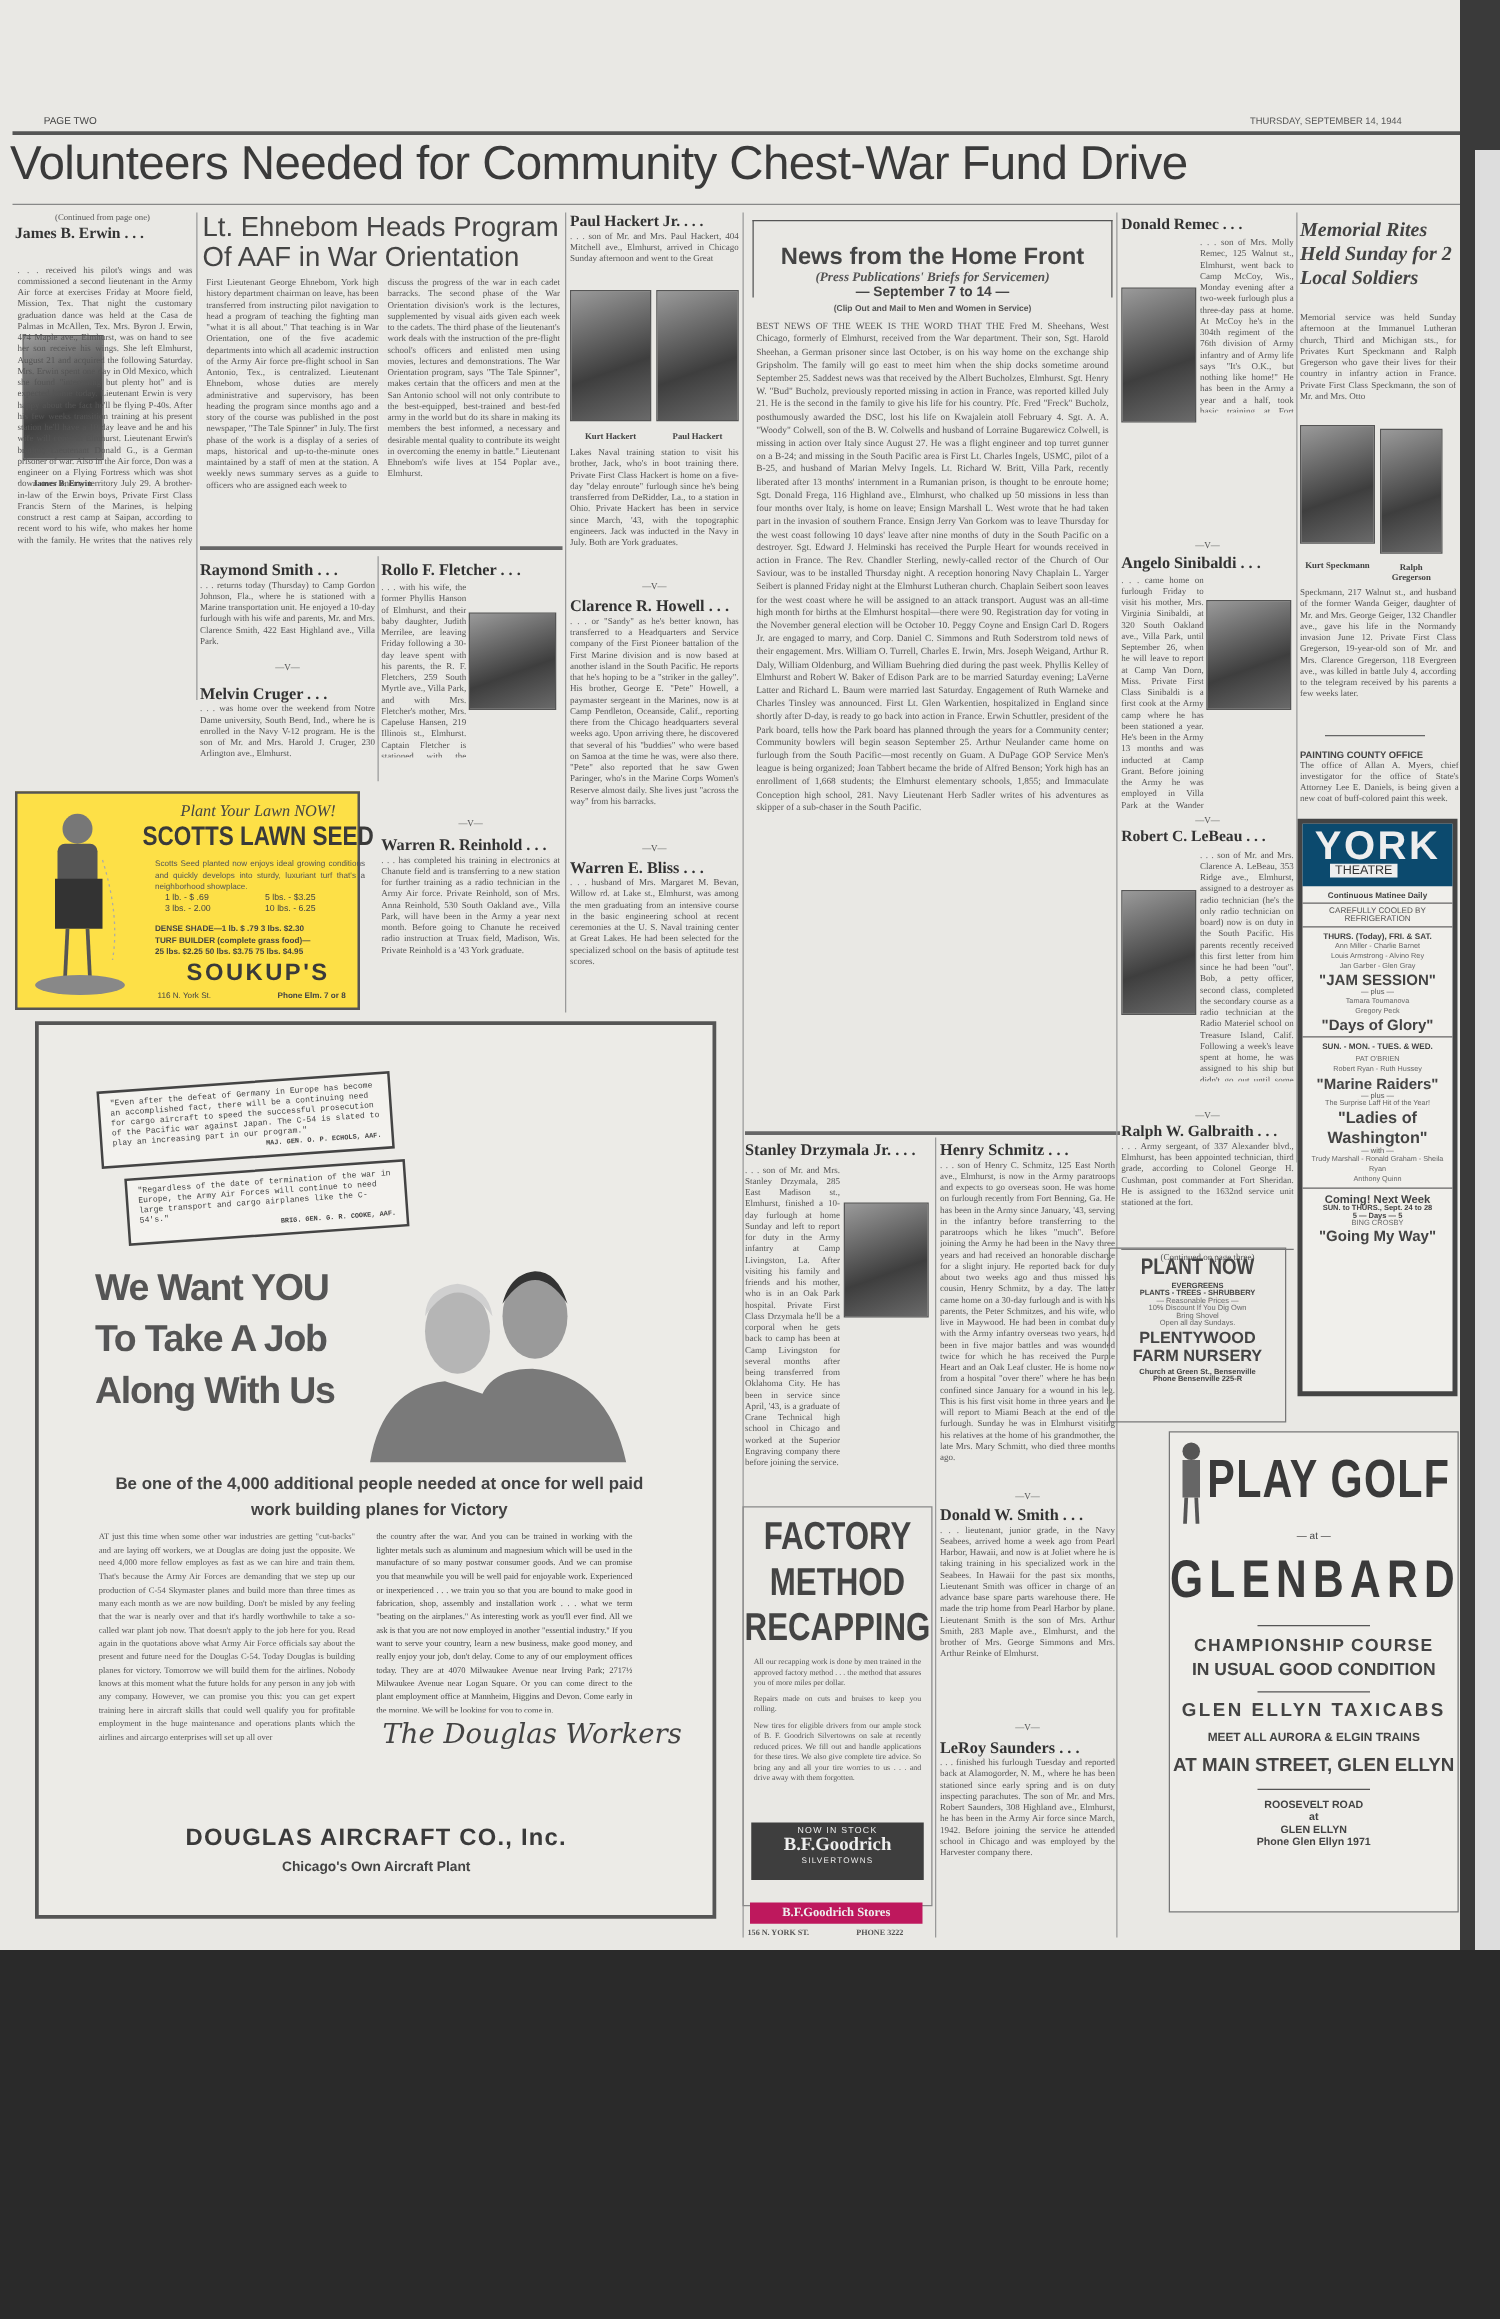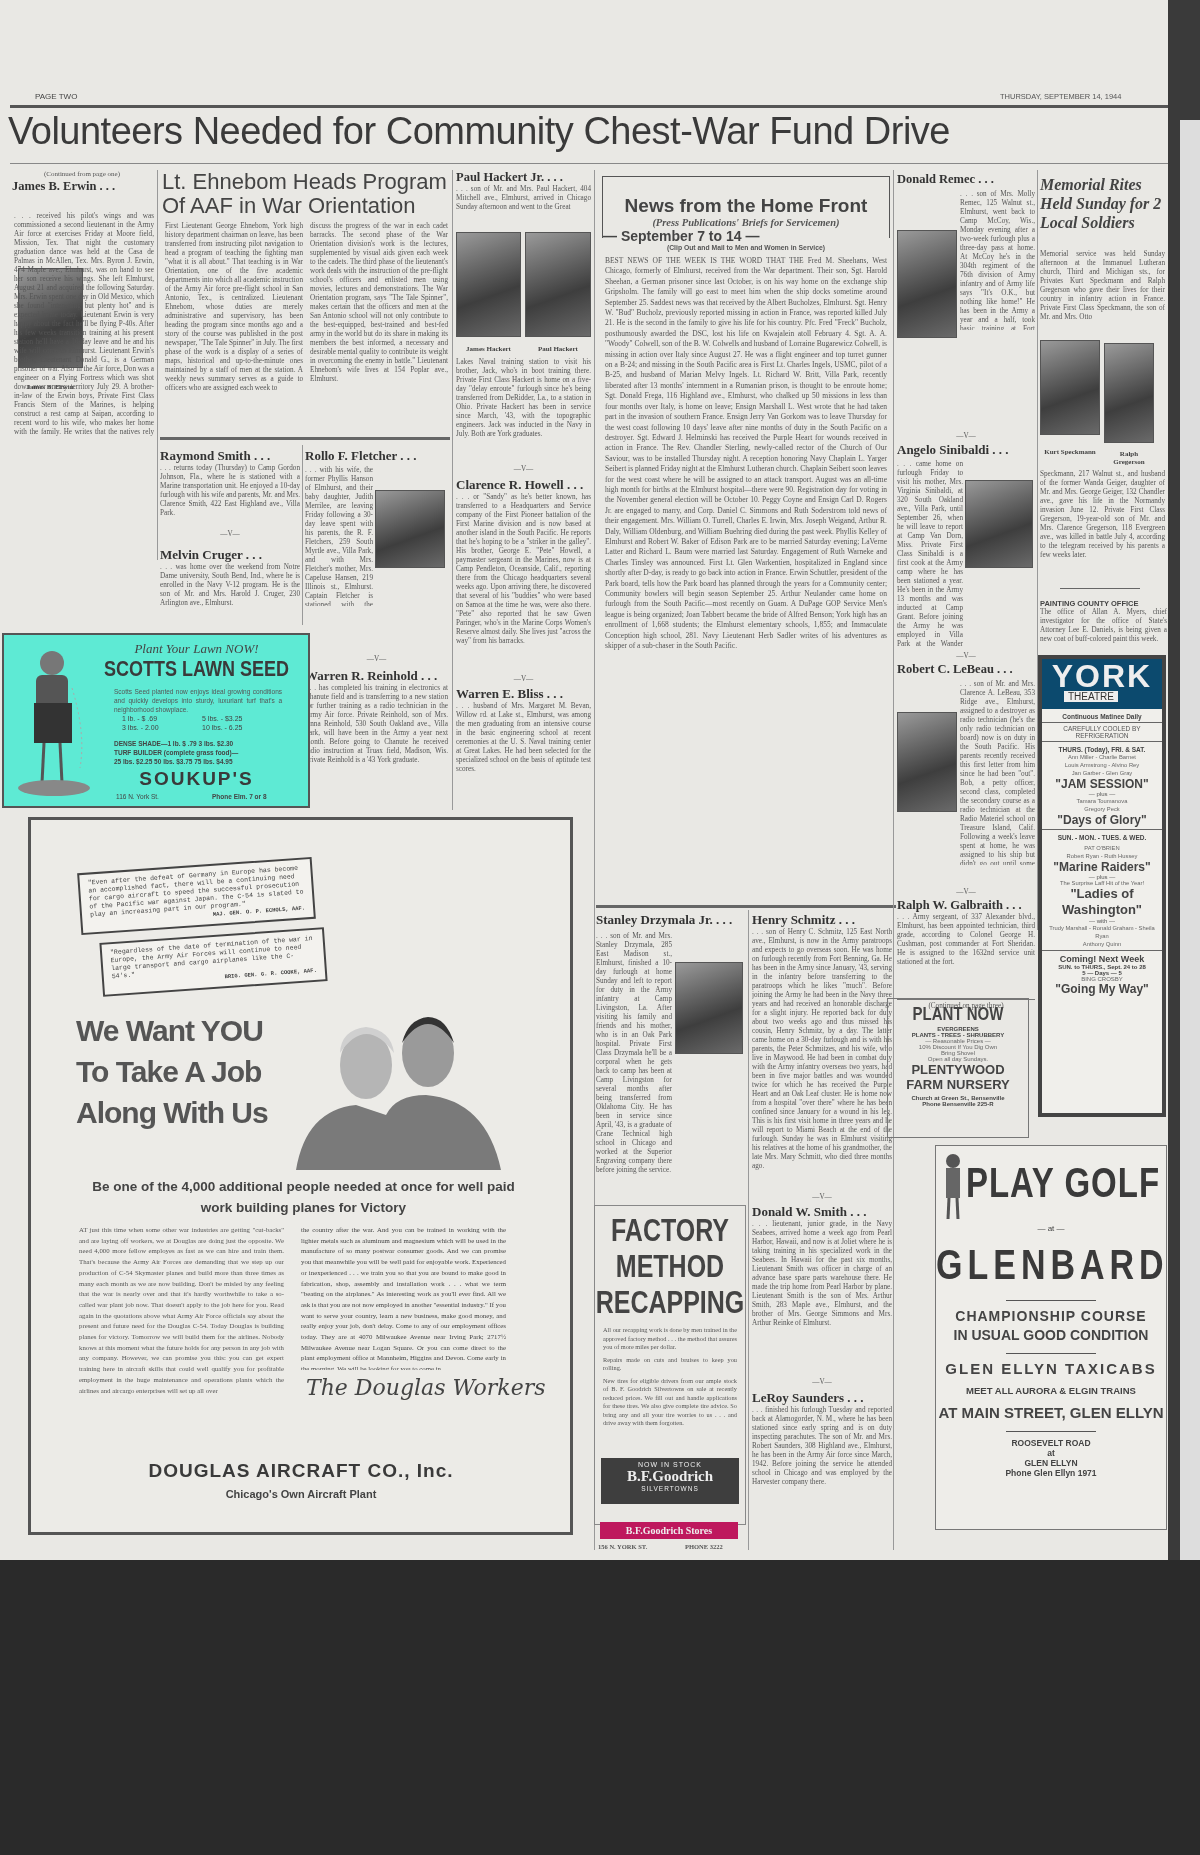--- a/index.html
+++ b/index.html
@@ -58,21 +58,21 @@
     <div class="hd" style="font-size:13px">Rollo F. Fletcher . . .</div>
   </div>
   <div class="photo" style="left:375px;top:490px;width:70px;height:78px"></div>
   <div class="abs small" style="left:305px;top:466px;width:68px;height:140px;overflow:hidden">. . . with his wife, the former Phyllis Hanson of Elmhurst, and their baby daughter, Judith Merrilee, are leaving Friday following a 30-day leave spent with his parents, the R. F. Fletchers, 259 South Myrtle ave., Villa Park, and with Mrs. Fletcher's mother, Mrs. Capeluse Hansen, 219 Illinois st., Elmhurst. Captain Fletcher is stationed with the Army engineers at Geiger field, Spokane, Wash.</div>
   <div class="abs small center" style="left:305px;top:655px;width:143px">—V—</div>
   <div class="abs" style="left:305px;top:668px;width:143px">
     <div class="hd" style="font-size:13px">Warren R. Reinhold . . .</div>
     <div class="small" style="height:110px;overflow:hidden">. . . has completed his training in electronics at Chanute field and is transferring to a new station for further training as a radio technician in the Army Air force. Private Reinhold, son of Mrs. Anna Reinhold, 530 South Oakland ave., Villa Park, will have been in the Army a year next month. Before going to Chanute he received radio instruction at Truax field, Madison, Wis. Private Reinhold is a '43 York graduate.</div>
   </div>
 
-  <div class="box" style="left:2px;top:633px;width:308px;height:175px;background:#5eead4">
+  <div class="box" style="left:12px;top:633px;width:276px;height:175px;background:#fde047">
     <div class="abs" style="left:10px;top:8px;width:80px;height:155px">
       <svg width="80" height="155" viewBox="0 0 80 155">
           <circle cx="38" cy="20" r="12" fill="#777"></circle>
           <rect x="22" y="32" width="32" height="55" rx="6" fill="#555"></rect>
           <rect x="20" y="60" width="38" height="40" fill="#333"></rect>
           <line x1="30" y1="100" x2="28" y2="140" stroke="#555" stroke-width="3"></line>
           <line x1="46" y1="100" x2="48" y2="140" stroke="#555" stroke-width="3"></line>
           <ellipse cx="40" cy="145" rx="36" ry="8" fill="#888"></ellipse>
           <path d="M58 45 Q72 90 66 125" stroke="#aaa" stroke-dasharray="2 3" fill="none"></path>
         </svg>
@@ -127,39 +127,39 @@
     <div class="abs sans" style="left:30px;top:668px;width:480px;text-align:center;font-size:11px;font-weight:bold;color:#444">Chicago's Own Aircraft Plant</div>
   </div>
 
   <div class="vrule" style="left:452px;top:170px;height:640px"></div>
   <div class="abs" style="left:456px;top:170px;width:135px">
     <div class="hd" style="font-size:12.5px">Paul Hackert Jr. . . .</div>
     <div class="small" style="height:37px;overflow:hidden">. . . son of Mr. and Mrs. Paul Hackert, 404 Mitchell ave., Elmhurst, arrived in Chicago Sunday afternoon and went to the Great</div>
   </div>
   <div class="photo" style="left:456px;top:232px;width:65px;height:105px"></div>
   <div class="photo" style="left:525px;top:232px;width:66px;height:105px"></div>
-  <div class="abs cap" style="left:456px;top:345px;width:65px">James Hackert</div>
+  <div class="abs cap" style="left:456px;top:345px;width:65px">Kurt Hackert</div>
   <div class="abs cap" style="left:525px;top:345px;width:66px">Paul Hackert</div>
   <div class="abs small" style="left:456px;top:358px;width:135px;height:102px;overflow:hidden">Lakes Naval training station to visit his brother, Jack, who's in boot training there. Private First Class Hackert is home on a five-day "delay enroute" furlough since he's being transferred from DeRidder, La., to a station in Ohio. Private Hackert has been in service since March, '43, with the topographic engineers. Jack was inducted in the Navy in July. Both are York graduates.</div>
   <div class="abs small center" style="left:456px;top:465px;width:135px">—V—</div>
   <div class="abs" style="left:456px;top:477px;width:135px">
     <div class="hd" style="font-size:13px">Clarence R. Howell . . .</div>
     <div class="small" style="height:175px;overflow:hidden">. . . or "Sandy" as he's better known, has transferred to a Headquarters and Service company of the First Pioneer battalion of the First Marine division and is now based at another island in the South Pacific. He reports that he's hoping to be a "striker in the galley". His brother, George E. "Pete" Howell, a paymaster sergeant in the Marines, now is at Camp Pendleton, Oceanside, Calif., reporting there from the Chicago headquarters several weeks ago. Upon arriving there, he discovered that several of his "buddies" who were based on Samoa at the time he was, were also there. "Pete" also reported that he saw Gwen Paringer, who's in the Marine Corps Women's Reserve almost daily. She lives just "across the way" from his barracks.</div>
   </div>
   <div class="abs small center" style="left:456px;top:675px;width:135px">—V—</div>
   <div class="abs" style="left:456px;top:686px;width:135px">
     <div class="hd" style="font-size:13px">Warren E. Bliss . . .</div>
     <div class="small" style="height:95px;overflow:hidden">. . . husband of Mrs. Margaret M. Bevan, Willow rd. at Lake st., Elmhurst, was among the men graduating from an intensive course in the basic engineering school at recent ceremonies at the U. S. Naval training center at Great Lakes. He had been selected for the specialized school on the basis of aptitude test scores.</div>
   </div>
 
   <div class="vrule" style="left:594px;top:170px;height:1380px"></div>
   <div class="box" style="left:602px;top:176px;width:288px;height:62px;border-width:1px;border-bottom:none">
     <div class="sans" style="text-align:center;font-size:19px;font-weight:bold;color:#444;margin-top:18px">News from the Home Front</div>
     <div style="text-align:center;font-size:10.5px;font-style:italic;font-weight:bold;color:#555">(Press Publications' Briefs for Servicemen)</div>
-    <div class="sans" style="font-size:14px;font-weight:bold;color:#444">— September 7 to 14 —</div>
+    <div class="sans" style="text-align:center;font-size:11px;font-weight:bold;color:#444">— September 7 to 14 —</div>
   </div>
   <div class="abs sans" style="left:602px;top:244px;width:288px;text-align:center;font-size:6.8px;font-weight:bold;color:#555">(Clip Out and Mail to Men and Women in Service)</div>
   <div class="abs small" style="left:605px;top:256px;width:282px;height:595px;overflow:hidden;font-size:7.5px;line-height:10.4px">BEST NEWS OF THE WEEK IS THE WORD THAT THE Fred M. Sheehans, West Chicago, formerly of Elmhurst, received from the War department. Their son, Sgt. Harold Sheehan, a German prisoner since last October, is on his way home on the exchange ship Gripsholm. The family will go east to meet him when the ship docks sometime around September 25. Saddest news was that received by the Albert Bucholzes, Elmhurst. Sgt. Henry W. "Bud" Bucholz, previously reported missing in action in France, was reported killed July 21. He is the second in the family to give his life for his country. Pfc. Fred "Freck" Bucholz, posthumously awarded the DSC, lost his life on Kwajalein atoll February 4. Sgt. A. A. "Woody" Colwell, son of the B. W. Colwells and husband of Lorraine Bugarewicz Colwell, is missing in action over Italy since August 27. He was a flight engineer and top turret gunner on a B-24; and missing in the South Pacific area is First Lt. Charles Ingels, USMC, pilot of a B-25, and husband of Marian Melvy Ingels. Lt. Richard W. Britt, Villa Park, recently liberated after 13 months' internment in a Rumanian prison, is thought to be enroute home; Sgt. Donald Frega, 116 Highland ave., Elmhurst, who chalked up 50 missions in less than four months over Italy, is home on leave; Ensign Marshall L. West wrote that he had taken part in the invasion of southern France. Ensign Jerry Van Gorkom was to leave Thursday for the west coast following 10 days' leave after nine months of duty in the South Pacific on a destroyer. Sgt. Edward J. Helminski has received the Purple Heart for wounds received in action in France. The Rev. Chandler Sterling, newly-called rector of the Church of Our Saviour, was to be installed Thursday night. A reception honoring Navy Chaplain L. Yarger Seibert is planned Friday night at the Elmhurst Lutheran church. Chaplain Seibert soon leaves for the west coast where he will be assigned to an attack transport. August was an all-time high month for births at the Elmhurst hospital—there were 90. Registration day for voting in the November general election will be October 10. Peggy Coyne and Ensign Carl D. Rogers Jr. are engaged to marry, and Corp. Daniel C. Simmons and Ruth Soderstrom told news of their engagement. Mrs. William O. Turrell, Charles E. Irwin, Mrs. Joseph Weigand, Arthur R. Daly, William Oldenburg, and William Buehring died during the past week. Phyllis Kelley of Elmhurst and Robert W. Baker of Edison Park are to be married Saturday evening; LaVerne Latter and Richard L. Baum were married last Saturday. Engagement of Ruth Warneke and Charles Tinsley was announced. First Lt. Glen Warkentien, hospitalized in England since shortly after D-day, is ready to go back into action in France. Erwin Schuttler, president of the Park board, tells how the Park board has planned through the years for a Community center; Community bowlers will begin season September 25. Arthur Neulander came home on furlough from the South Pacific—most recently on Guam. A DuPage GOP Service Men's league is being organized; Joan Tabbert became the bride of Alfred Benson; York high has an enrollment of 1,668 students; the Elmhurst elementary schools, 1,855; and Immaculate Conception high school, 281. Navy Lieutenant Herb Sadler writes of his adventures as skipper of a sub-chaser in the South Pacific.</div>
   <div class="rule" style="left:596px;top:905px;width:300px;height:3px"></div>
 
   <div class="abs" style="left:596px;top:912px;width:150px">
     <div class="hd" style="font-size:13px">Stanley Drzymala Jr. . . .</div>
   </div>
   <div class="photo" style="left:675px;top:962px;width:68px;height:92px"></div>
   <div class="abs small" style="left:596px;top:932px;width:76px;height:260px;overflow:hidden">. . . son of Mr. and Mrs. Stanley Drzymala, 285 East Madison st., Elmhurst, finished a 10-day furlough at home Sunday and left to report for duty in the Army infantry at Camp Livingston, La. After visiting his family and friends and his mother, who is in an Oak Park hospital. Private First Class Drzymala he'll be a corporal when he gets back to camp has been at Camp Livingston for several months after being transferred from Oklahoma City. He has been in service since April, '43, is a graduate of Crane Technical high school in Chicago and worked at the Superior Engraving company there before joining the service.</div>

